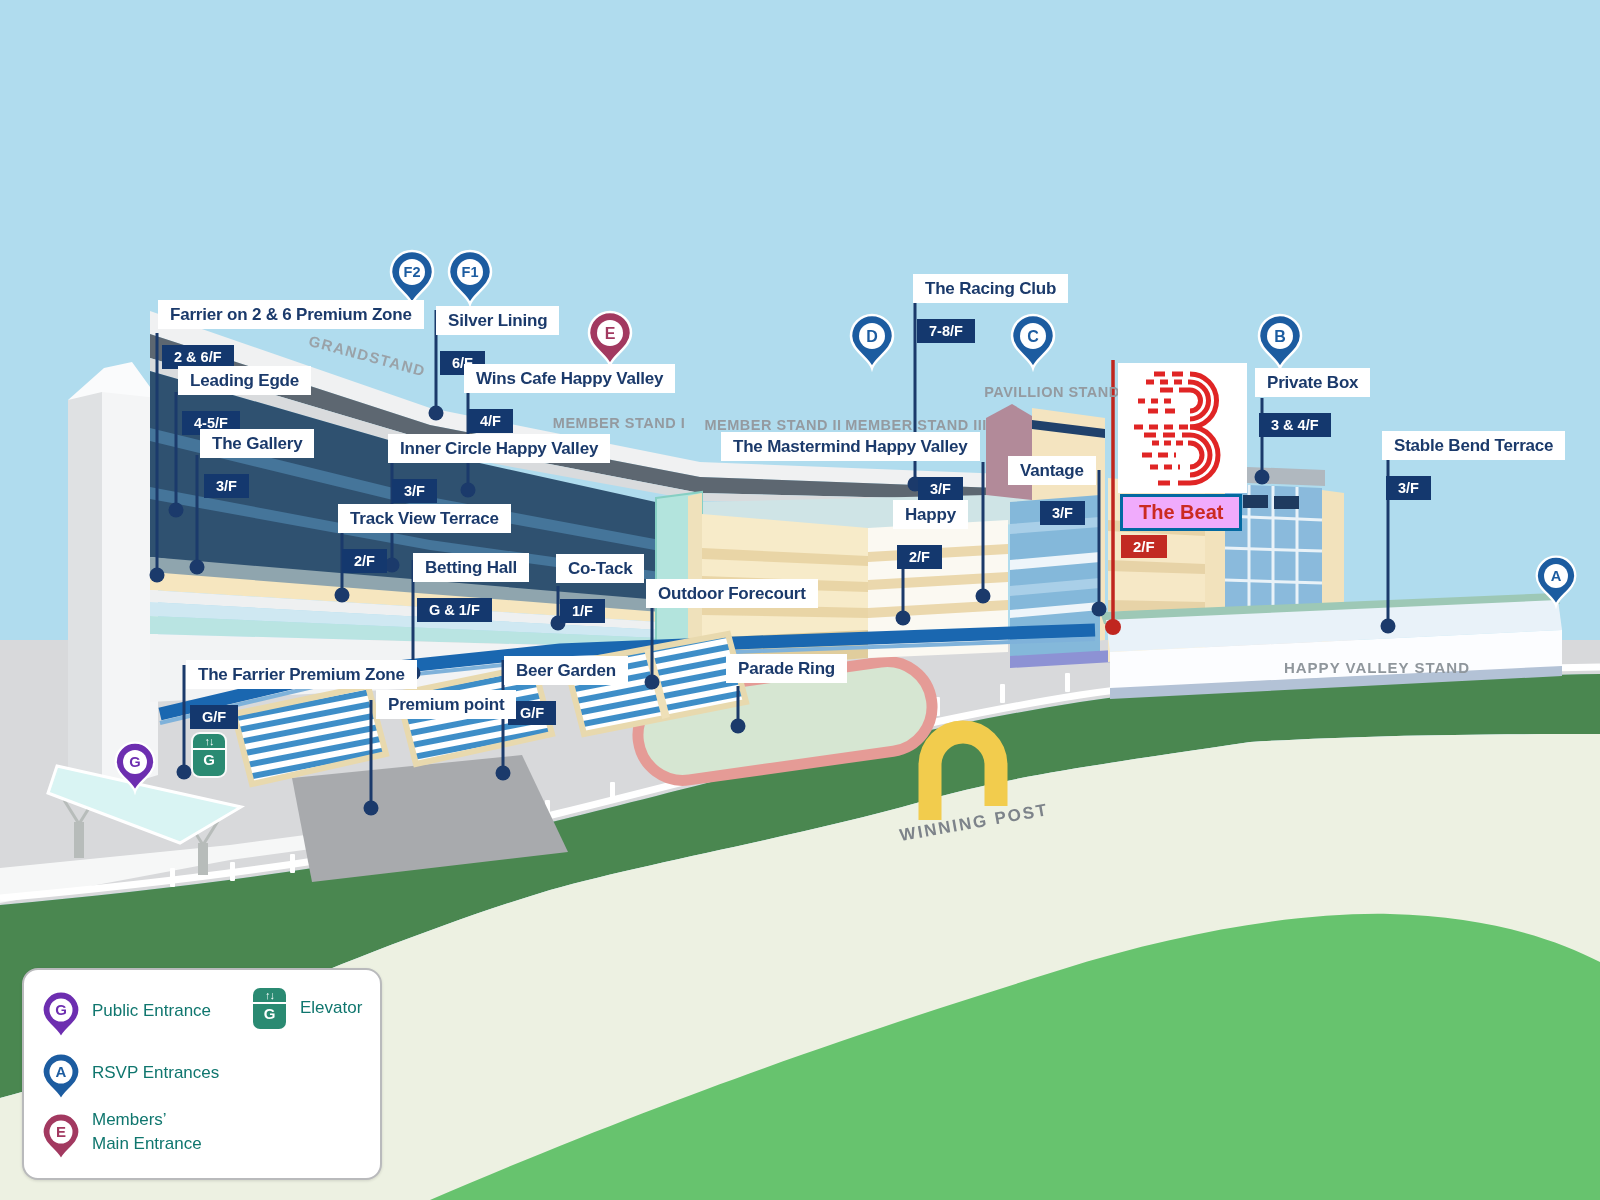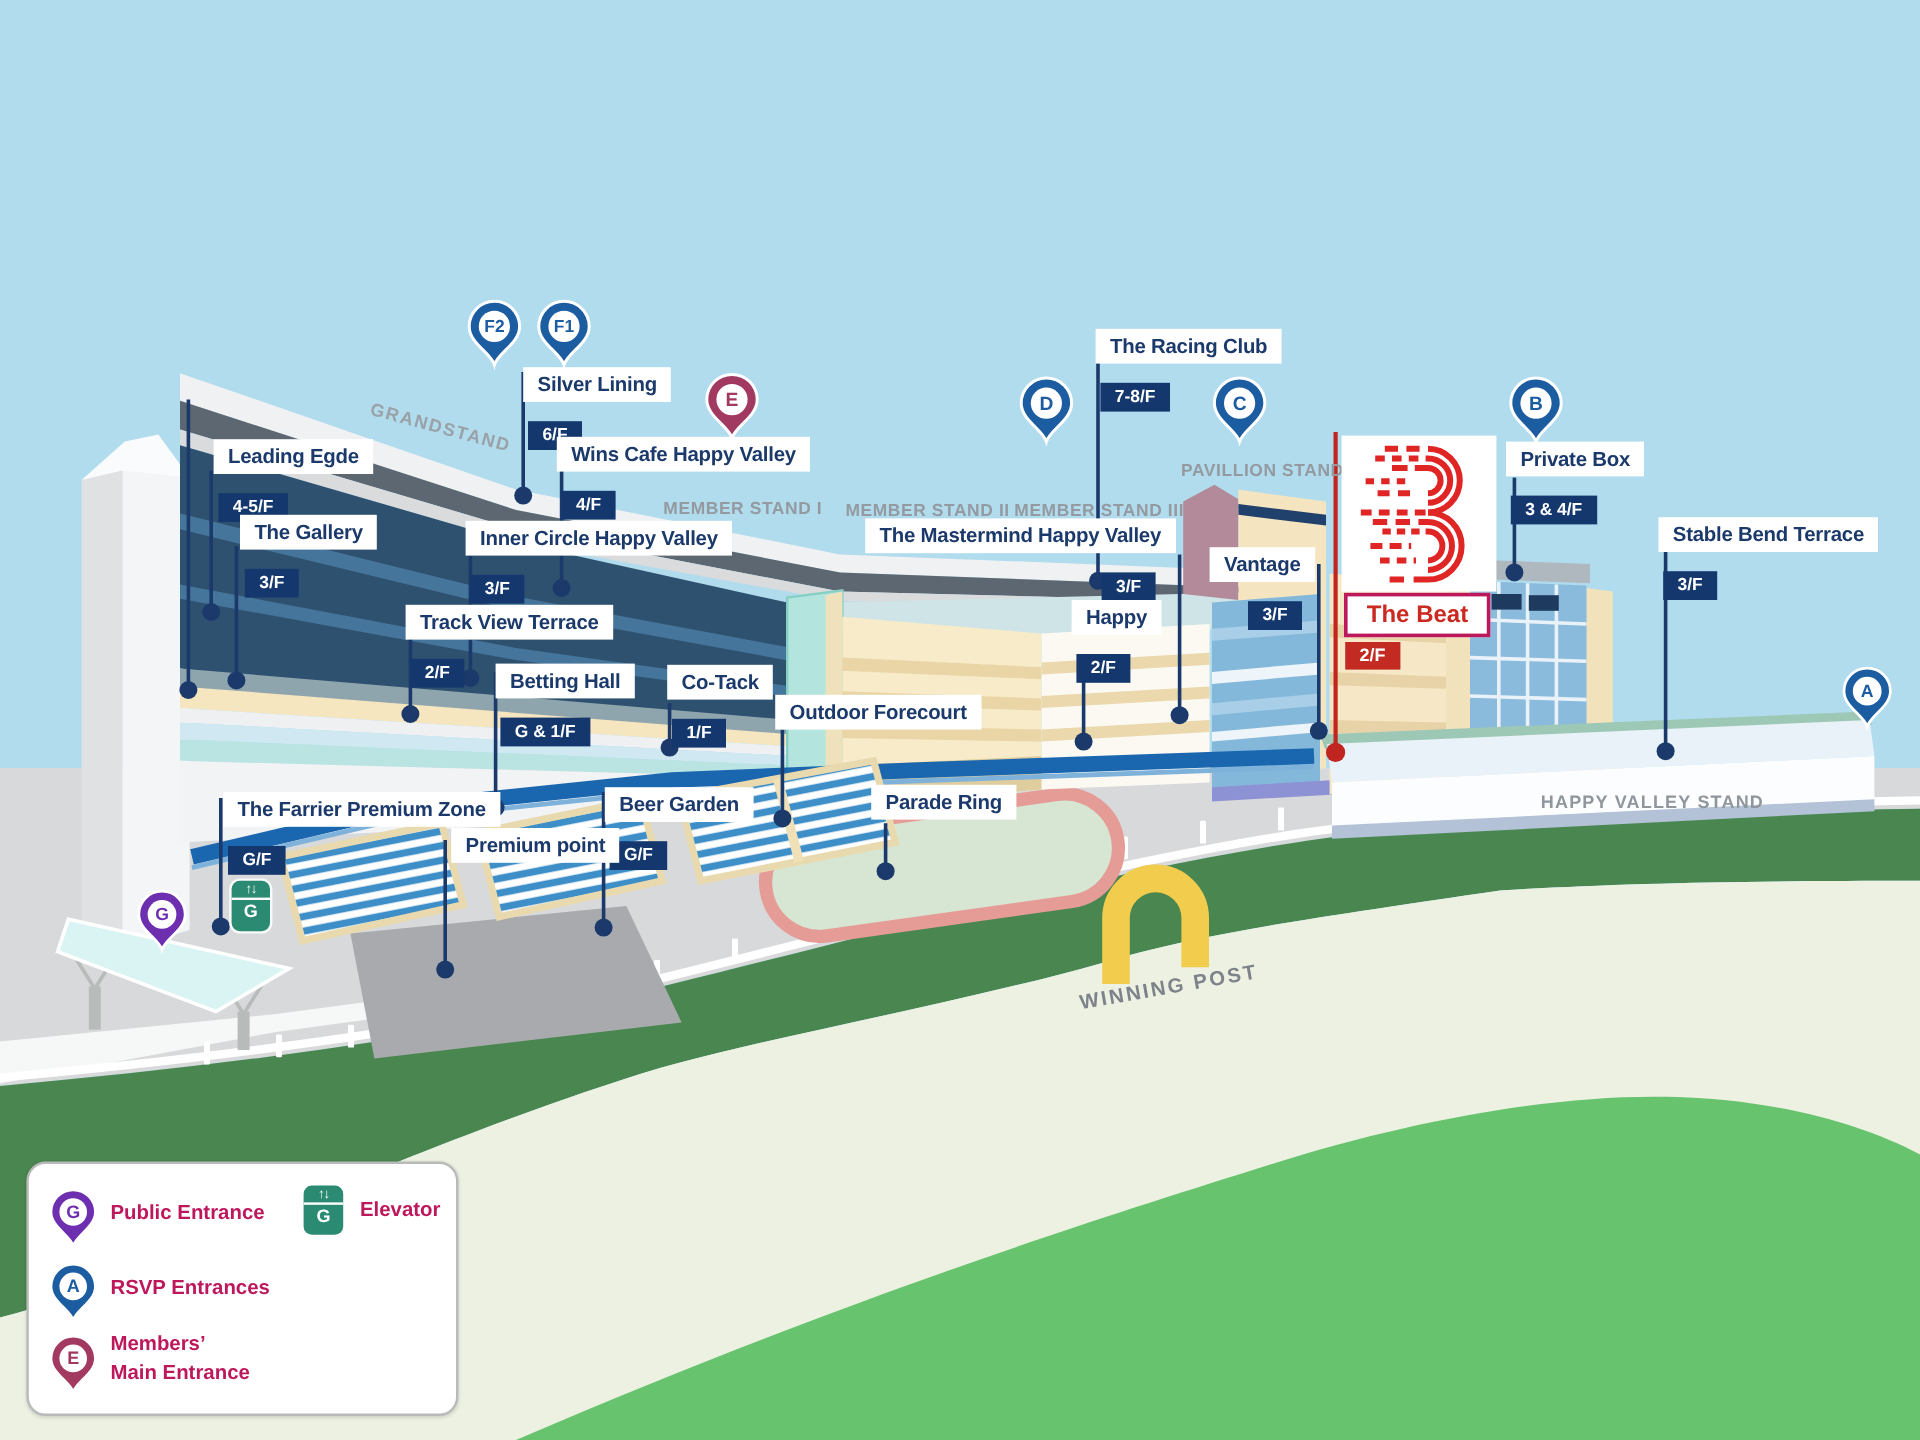--- a/index.html
+++ b/index.html
@@ -5,32 +5,32 @@
   html,body{margin:0;padding:0;background:#b0dcee;font-family:"Liberation Sans",sans-serif;}
   #stage{position:relative;width:1600px;height:1200px;overflow:hidden;background:#b0dcee;}
   #scene{position:absolute;left:0;top:0;}
   .vlabel{position:absolute;display:flex;flex-direction:column;align-items:flex-start;z-index:5;}
   .lname{background:#ffffff;color:#1b3a6b;font-weight:bold;font-size:17px;line-height:21px;
          padding:4px 12px;white-space:nowrap;letter-spacing:-0.2px;}
   .lfloor{background:#14386e;color:#ffffff;font-weight:bold;font-size:14.5px;line-height:18px;
           padding:3px 12px;margin-top:16px;margin-left:4px;white-space:nowrap;}
   .lfloor:empty{display:none;}
   .beat-logo{position:absolute;left:1118px;top:363px;width:129px;height:130px;background:#ffffff;z-index:5;}
-  .beat-label{position:absolute;left:1120px;top:494px;z-index:5;background:#ffffff;border:3px solid #be185d;
+  .beat-label{position:absolute;left:1120px;top:494px;z-index:5;background:#f0abfc;border:3px solid #0369a1;
               color:#cb2a22;font-weight:bold;font-size:20px;padding:4px 16px;white-space:nowrap;}
   .beat-floor{position:absolute;left:1121px;top:535px;z-index:5;background:#c22a22;color:#fff;
               font-weight:bold;font-size:15px;padding:3px 12px;}
   .elev{position:absolute;background:#2a8a72;border-radius:7px;display:flex;flex-direction:column;
         align-items:center;z-index:6;box-shadow:0 0 0 2px rgba(255,255,255,0.85);}
   .elev .ar{color:#fff;font-size:11px;font-weight:bold;line-height:14px;letter-spacing:-1px;}
   .elev .dv{width:100%;border-top:2px solid #fff;}
   .elev .gl{color:#fff;font-size:15px;font-weight:bold;line-height:20px;}
   #legend-box{position:absolute;left:22px;top:968px;width:356px;height:208px;background:#ffffff;
               border:2px solid #b9babc;border-radius:16px;z-index:5;box-shadow:0 1px 3px rgba(0,0,0,0.12);}
-  .leg-text{position:absolute;color:#be185d;font-size:17px;font-weight:700;z-index:6;white-space:pre-line;line-height:24px;}
+  .leg-text{position:absolute;color:#0f766e;font-size:17px;font-weight:400;z-index:6;white-space:pre-line;line-height:24px;}
   .lpin{position:absolute;z-index:6;overflow:visible;}
 </style>
 </head>
 <body>
 
 <div id="stage">
 
 <svg id="scene" width="1600" height="1200" viewBox="0 0 1600 1200">
   <defs>
     <path id="pinpath" d="M0,32 C-3,22 -21,14 -21,0 A21,21 0 1 1 21,0 C21,14 3,22 0,32 Z"></path>
@@ -262,20 +262,24 @@
       <text y="5.5" font-size="16" fill="#1c5ca0">A</text>
     </g>
     <g transform="translate(135,762) scale(0.92)">
       <use href="#pinpath" fill="#6d2eb0" stroke="#ffffff" stroke-width="2.5"></use>
           <circle r="13" fill="#ffffff"></circle>
       <text y="5.5" font-size="16" fill="#6d2eb0">G</text>
     </g>
   </g>
 </svg>
 
+<div class="vlabel" style="left:158px;top:300px">
+  <span class="lname">Farrier on 2 &amp; 6 Premium Zone</span>
+  <span class="lfloor">2 &amp; 6/F</span>
+</div>
 <div class="vlabel" style="left:436px;top:306px">
   <span class="lname">Silver Lining</span>
   <span class="lfloor">6/F</span>
 </div>
 <div class="vlabel" style="left:178px;top:366px">
   <span class="lname">Leading Egde</span>
   <span class="lfloor">4-5/F</span>
 </div>
 <div class="vlabel" style="left:464px;top:364px">
   <span class="lname">Wins Cafe Happy Valley</span>

